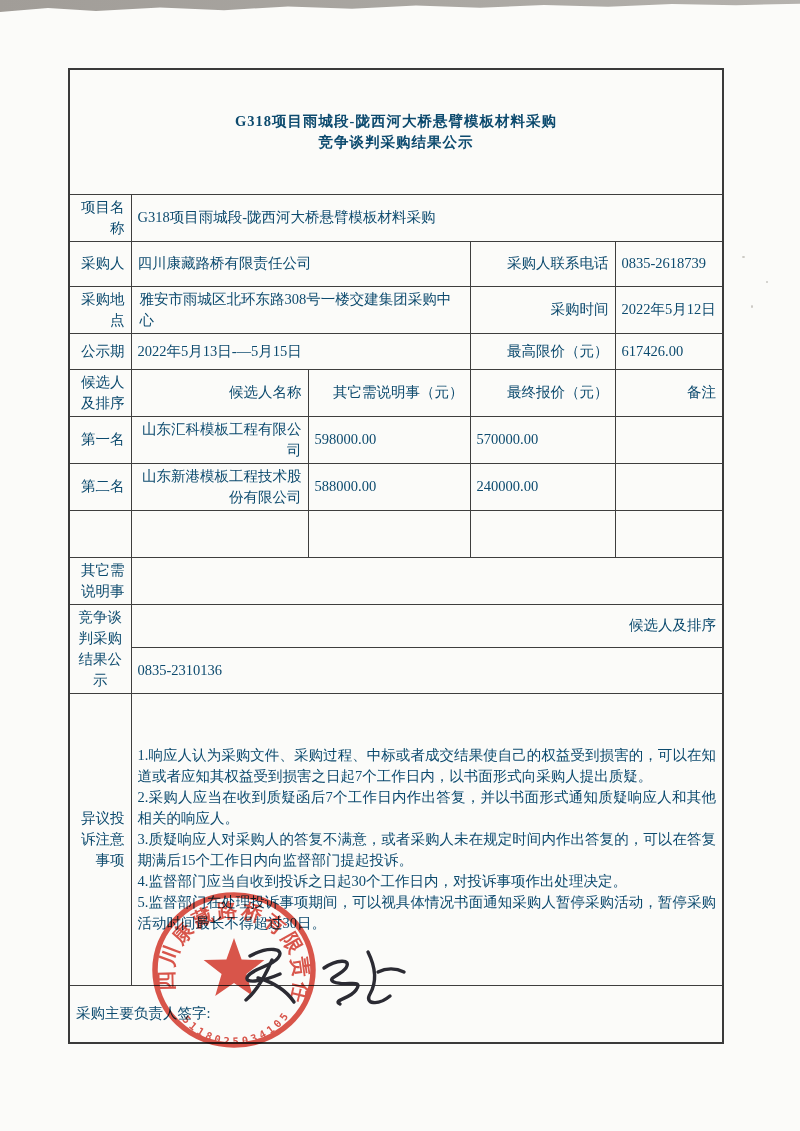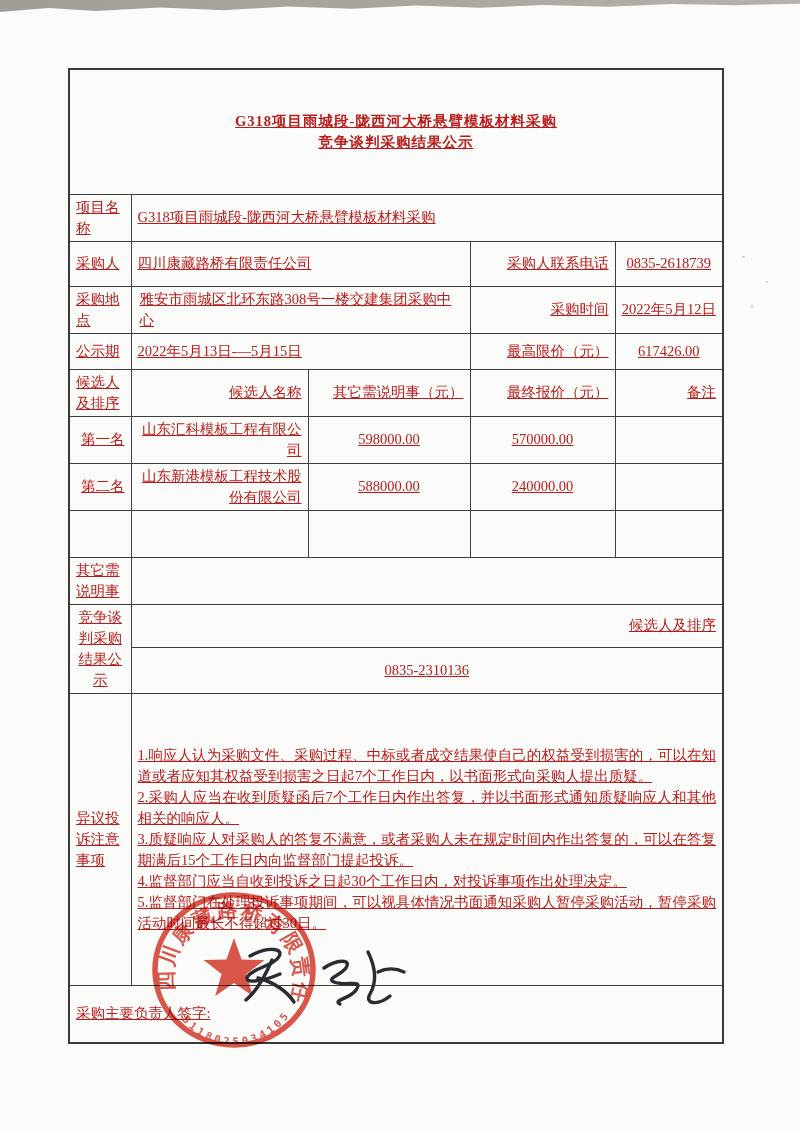--- a/index.html
+++ b/index.html
@@ -22,32 +22,31 @@
     width:654px;border-collapse:collapse;table-layout:fixed;
     border:2.5px solid #3a3a3a;
   }
   table.doc td{
     border:1.5px solid #3e3e3e;
     vertical-align:middle;
     font-size:14.5px;
     line-height:1.45;
     padding:2px 6px;
     word-break:break-all;
-    color:#b91c1c;
-    text-decoration:underline;
+    color:#0c4a6e;
   }
   td.title-cell{
     text-align:center;font-weight:bold;font-size:20px;
     line-height:34px;letter-spacing:1px;color:#111;
     padding:0 40px;
   }
-  td.lbl{text-align:left;padding:2px 5px;}
+  td.lbl{text-align:right;padding:2px 5px;}
   td.ctr{text-align:right;padding:2px 4px;}
   td.val{text-align:left;padding:2px 10px;}
-  td.num{text-align:center;font-size:14px;}
+  td.num{font-size:14px;}
   td.notice-cell{padding:8px 12px;font-size:14.5px;line-height:22px;}
   .notice-item{display:block;text-align:justify;}
   td.sign-cell{padding:6px 10px;font-size:15px;height:52px;vertical-align:middle;}
 
   .stamp{
     position:absolute;left:143px;top:884px;width:182px;height:172px;
     mix-blend-mode:multiply;opacity:0.92;pointer-events:none;
   }
   .signature-svg{
     position:absolute;left:228px;top:938px;width:190px;height:82px;

